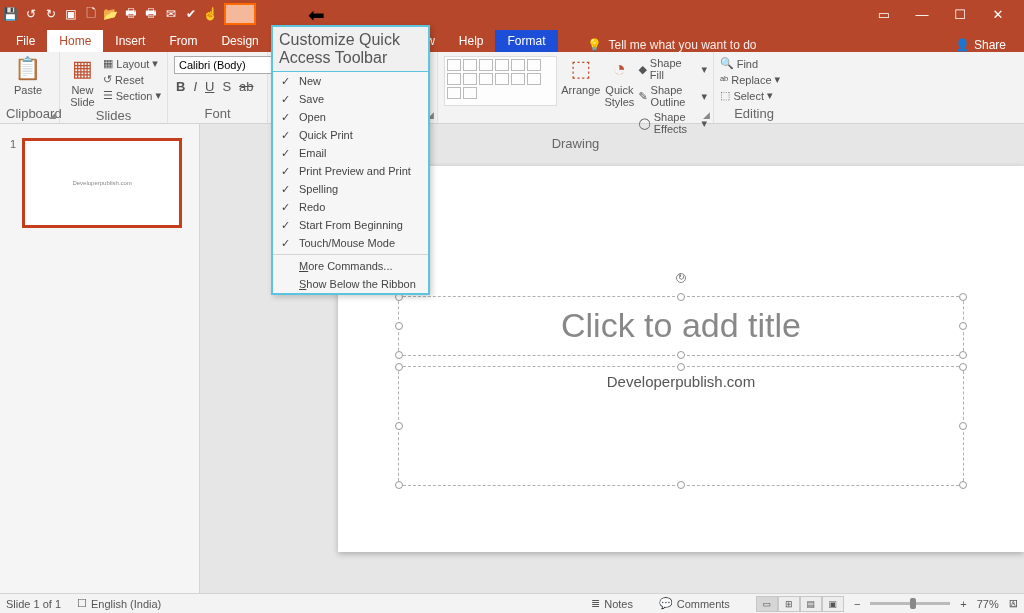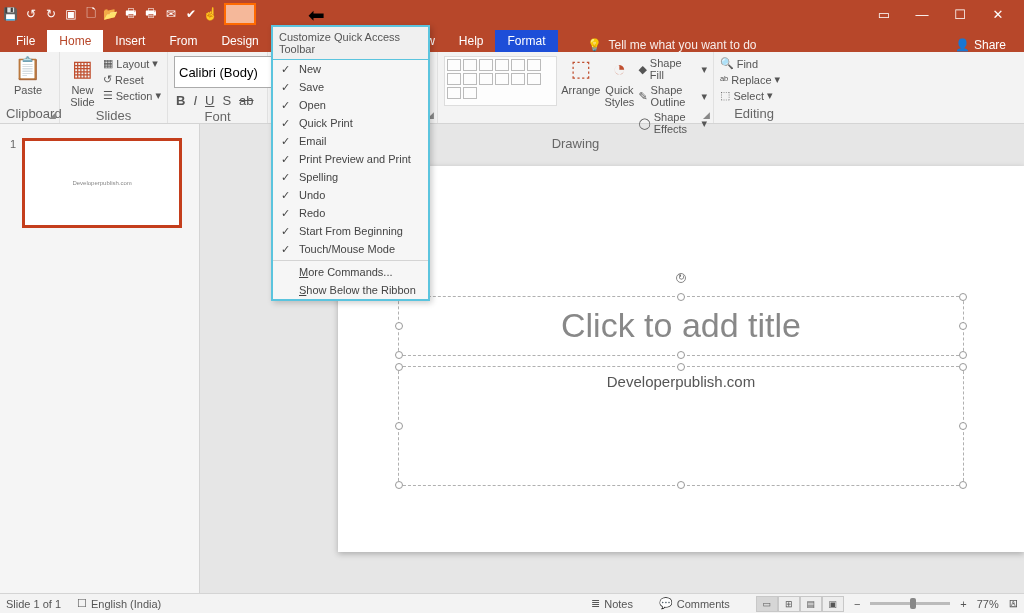--- a/index.html
+++ b/index.html
@@ -26,21 +26,21 @@
 
 
 .ribbon { height: 72px; background: #f3f3f3; border-bottom: 1px solid #d4d4d4; display: flex; }
 .group { border-right: 1px solid #e1e1e1; padding: 2px 6px 0 6px; display: flex; flex-direction: column; justify-content: space-between; position: relative; }
 .group-label { font-size: 13px; text-align: center; color: #666; padding-bottom: 2px; }
 .group-content { display: flex; align-items: flex-start; gap: 4px; flex: 1; padding-top: 2px; }
 .big-btn { display: flex; flex-direction: column; align-items: center; justify-content: center; width: 44px; font-size: 11px; color: #555; cursor: pointer; }
 .big-btn .icn { font-size: 22px; margin-bottom: 2px; color: #c05030; }
 .small-row { font-size: 11px; color: #555; display: flex; align-items: center; gap: 3px; cursor: pointer; padding: 1px 0; }
 .small-stack { display: flex; flex-direction: column; gap: 1px; }
-.font-box { width: 100px; height: 32px; border: 1px solid #ababab; background: #fff; font-size: 13px; padding: 1px 4px; }
+.font-box { width: 100px; height: 18px; border: 1px solid #ababab; background: #fff; font-size: 11px; padding: 1px 4px; }
 .btn-grid { display: flex; gap: 4px; font-size: 13px; color: #555; }
 .btn-grid span { cursor: pointer; padding: 1px 2px; }
 .dialog-launcher { position: absolute; right: 3px; bottom: 3px; font-size: 9px; color: #888; cursor: pointer; }
 .collapse-ribbon { position: absolute; right: 8px; bottom: 4px; font-size: 11px; color: #888; cursor: pointer; }
 
 
 .workspace { display: flex; height: 469px; background: #e6e6e6; }
 .thumb-panel { width: 200px; background: #f5f5f5; border-right: 1px solid #d4d4d4; padding: 14px 10px; overflow-y: auto; }
 .thumb-wrap { display: flex; gap: 6px; }
 .thumb-num { font-size: 11px; color: #666; }
@@ -51,21 +51,21 @@
 .title-box { position: absolute; left: 60px; top: 130px; right: 60px; height: 60px; border: 1px dashed #b0b0b0; display: flex; align-items: center; justify-content: center; }
 .title-text { font-size: 34px; color: #888; }
 .subtitle-box { position: absolute; left: 60px; top: 200px; right: 60px; height: 120px; border: 1px dashed #b0b0b0; display: flex; align-items: flex-start; justify-content: center; padding-top: 6px; }
 .subtitle-text { font-size: 15px; color: #555; }
 .handle { width: 8px; height: 8px; border: 1px solid #999; background: #fff; border-radius: 50%; position: absolute; }
 .rot-handle { width: 10px; height: 10px; border: 1px solid #888; background: #fff; border-radius: 50%; position: absolute; left: 50%; top: -24px; transform: translateX(-50%); }
 .rot-handle::after { content: '↻'; font-size: 8px; position: absolute; left: 1px; top: -1px; color: #666; }
 
 
 .qat-menu { position: absolute; left: 271px; top: 25px; width: 159px; background: #f6f6f6; border: 2px solid #5bc4de; box-shadow: 2px 2px 6px rgba(0,0,0,0.2); z-index: 100; font-size: 11px; }
-.qat-menu-title { background: #f0f0f0; padding: 4px 6px; font-size: 11px; color: #555; border-bottom: 1px solid #5bc4de; }
+.qat-menu-title { background: #f0f0f0; padding: 4px 6px; font-size: 16px; color: #555; border-bottom: 1px solid #5bc4de; }
 .qat-menu-item { padding: 3px 6px 3px 26px; position: relative; cursor: pointer; color: #444; }
 .qat-menu-item.checked::before { content: '✓'; position: absolute; left: 8px; top: 3px; font-size: 11px; }
 .qat-menu-sep { border-top: 1px solid #d4d4d4; margin: 2px 0; }
 .qat-menu-item .und { text-decoration: underline; }
 
 
 .statusbar { height: 20px; background: #f3f3f3; border-top: 1px solid #d4d4d4; display: flex; align-items: center; padding: 0 6px; font-size: 11px; color: #555; }
 .statusbar .sb-item { margin-right: 16px; display: flex; align-items: center; gap: 4px; cursor: pointer; }
 .sb-right { margin-left: auto; display: flex; align-items: center; gap: 10px; }
 .view-btns { display: flex; gap: 0; }
@@ -244,21 +244,20 @@
 
 <div class="qat-menu">
   <div class="qat-menu-title">Customize Quick Access Toolbar</div>
   <div class="qat-menu-item checked">New</div>
   <div class="qat-menu-item checked">Save</div>
   <div class="qat-menu-item checked">Open</div>
   <div class="qat-menu-item checked">Quick Print</div>
   <div class="qat-menu-item checked">Email</div>
   <div class="qat-menu-item checked">Print Preview and Print</div>
   <div class="qat-menu-item checked">Spelling</div>
-  <div class="qat-menu-item checked">Undo</div>
   <div class="qat-menu-item checked">Redo</div>
   <div class="qat-menu-item checked">Start From Beginning</div>
   <div class="qat-menu-item checked">Touch/Mouse Mode</div>
   <div class="qat-menu-sep"></div>
   <div class="qat-menu-item"><span class="und">M</span><span>ore Commands...</span></div>
   <div class="qat-menu-item"><span class="und">S</span><span>how Below the Ribbon</span></div>
 </div>
 
 <div class="workspace">
   <div class="thumb-panel">

